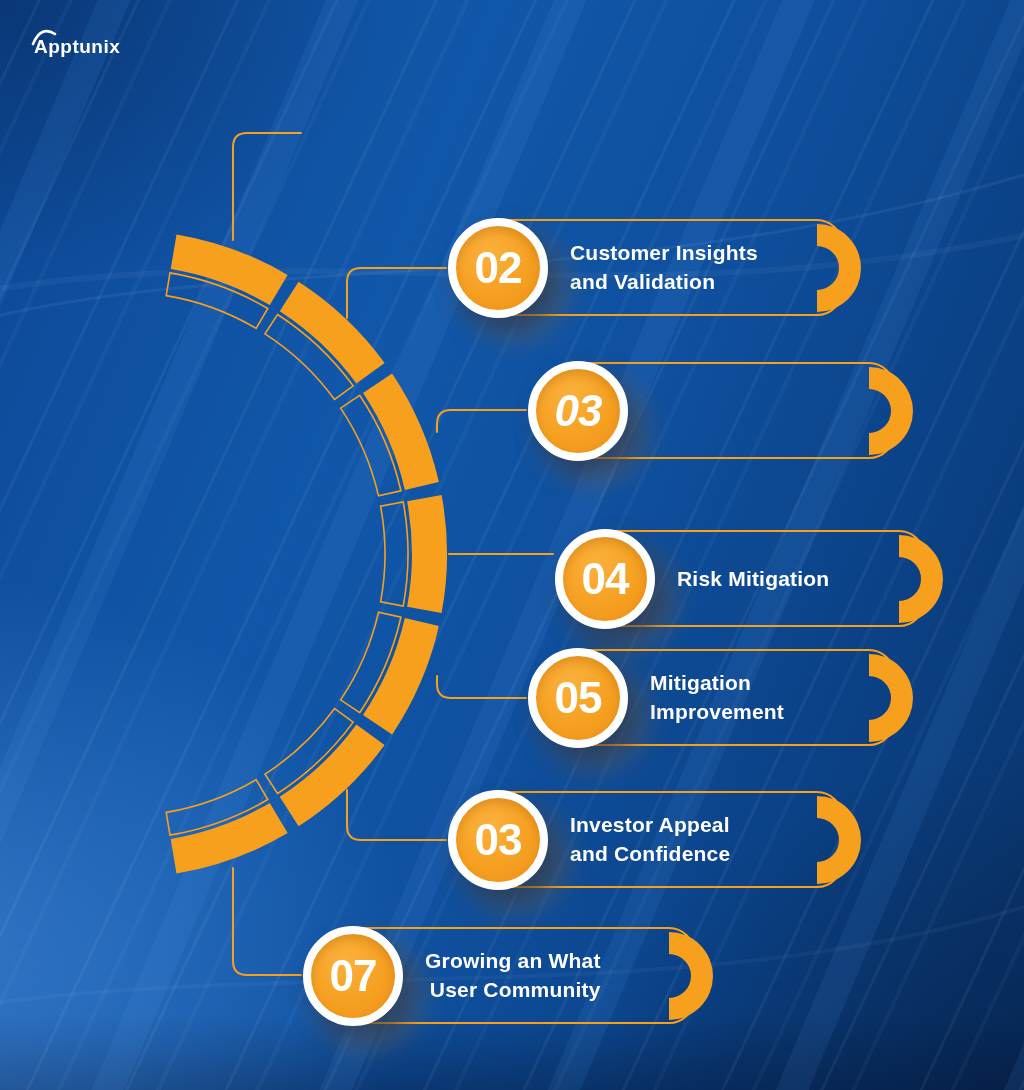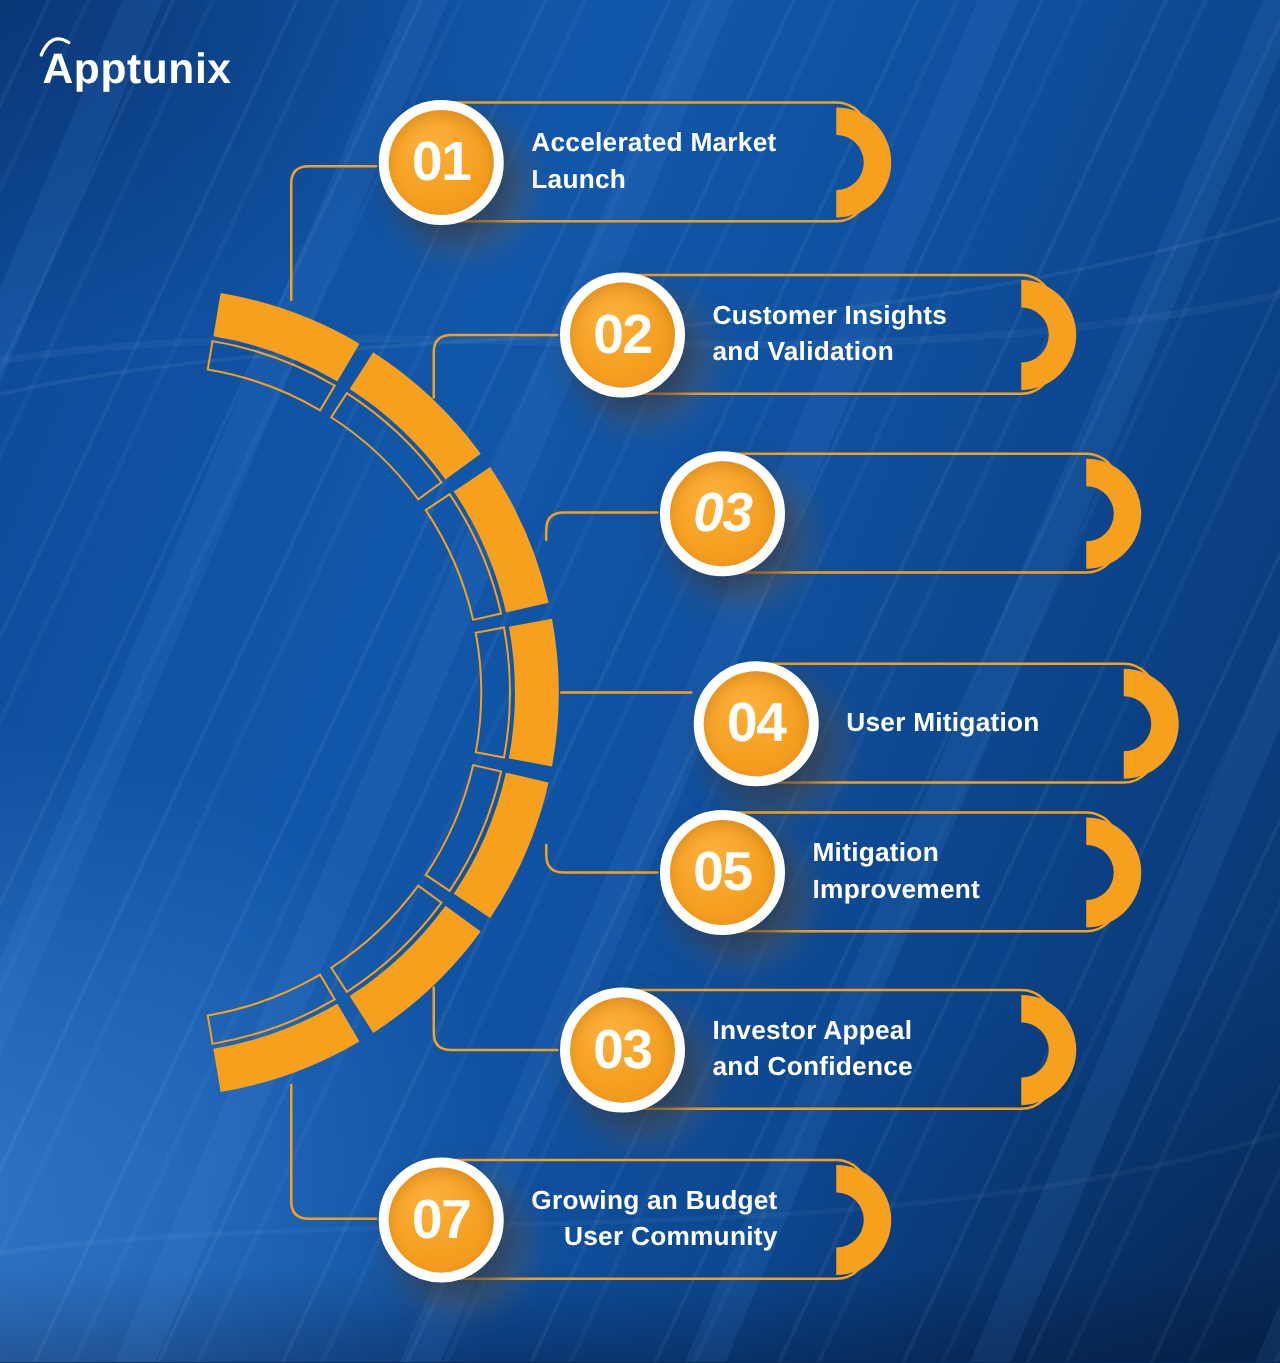--- a/index.html
+++ b/index.html
@@ -23,21 +23,21 @@
   .stage::after{
     content:"";position:absolute;inset:0;pointer-events:none;
     background:repeating-linear-gradient(113deg,
       rgba(40,110,200,0) 0 90px, rgba(90,160,240,.10) 90px 120px,
       rgba(40,110,200,0) 120px 210px);
   }
   .underlay{position:absolute;left:0;top:0;z-index:1;}
 
   
   .logo{position:absolute;left:34px;top:36px;z-index:3;color:#fff;}
-  .logo .word{font-size:34px;font-weight:700;letter-spacing:.5px;}
+  .logo .word{font-size:19px;font-weight:700;letter-spacing:.5px;}
   .logo .accent{position:absolute;left:-3px;top:-9px;}
 
   
   .title{
     position:absolute;left:38px;top:458px;width:360px;z-index:3;
     color:#fff;font-size:37px;font-weight:700;line-height:1.42;
     letter-spacing:-.3px;white-space:pre-line;
   }
 
   
@@ -112,31 +112,20 @@
   </svg>
 
   <div class="logo">
     <svg class="accent" width="34" height="20" viewBox="0 0 34 20">
       <path d="M2,17 Q10,-2 24,7" stroke="#fff" stroke-width="2.6" fill="none" stroke-linecap="round"></path>
     </svg>
     <span class="word">Apptunix</span>
   </div>
 
 
-  <div class="item i1">
-    <div class="pill"></div>
-    <svg class="cap" width="48" height="92" viewBox="0 0 48 92">
-      <path d="M2,2 A44,44 0 0 1 2,90 L2,68 A22,22 0 0 0 2,24 Z" fill="#F7A01E"></path>
-    </svg>
-    <div class="badge">
-      <span>01</span>
-    </div>
-    <div class="label">Accelerated Market
-Launch</div>
-  </div>
 
   <div class="item i2">
     <div class="pill"></div>
     <svg class="cap" width="48" height="92" viewBox="0 0 48 92">
       <path d="M2,2 A44,44 0 0 1 2,90 L2,68 A22,22 0 0 0 2,24 Z" fill="#F7A01E"></path>
     </svg>
     <div class="badge">
       <span>02</span>
     </div>
     <div class="label">Customer Insights
@@ -154,21 +143,21 @@
   </div>
 
   <div class="item i4">
     <div class="pill"></div>
     <svg class="cap" width="48" height="92" viewBox="0 0 48 92">
       <path d="M2,2 A44,44 0 0 1 2,90 L2,68 A22,22 0 0 0 2,24 Z" fill="#F7A01E"></path>
     </svg>
     <div class="badge">
       <span>04</span>
     </div>
-    <div class="label">User Mitigation</div>
+    <div class="label">Risk Mitigation</div>
   </div>
 
   <div class="item i5">
     <div class="pill"></div>
     <svg class="cap" width="48" height="92" viewBox="0 0 48 92">
       <path d="M2,2 A44,44 0 0 1 2,90 L2,68 A22,22 0 0 0 2,24 Z" fill="#F7A01E"></path>
     </svg>
     <div class="badge">
       <span>05</span>
     </div>
@@ -189,17 +178,17 @@
   </div>
 
   <div class="item i7">
     <div class="pill"></div>
     <svg class="cap" width="48" height="92" viewBox="0 0 48 92">
       <path d="M2,2 A44,44 0 0 1 2,90 L2,68 A22,22 0 0 0 2,24 Z" fill="#F7A01E"></path>
     </svg>
     <div class="badge">
       <span>07</span>
     </div>
-    <div class="label">Growing an Budget
+    <div class="label">Growing an What
 User Community</div>
   </div>
 
 </div>
 
 </body></html>

